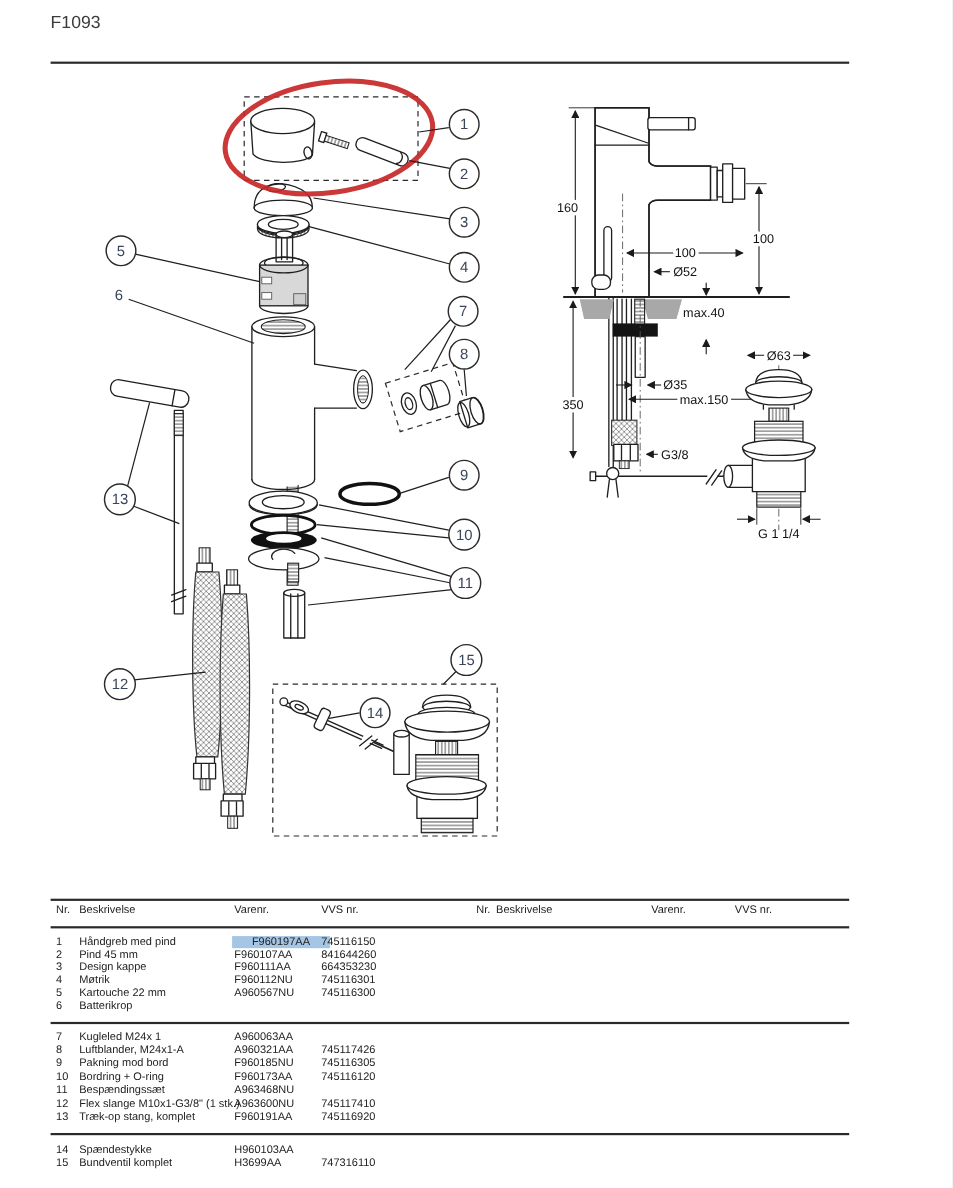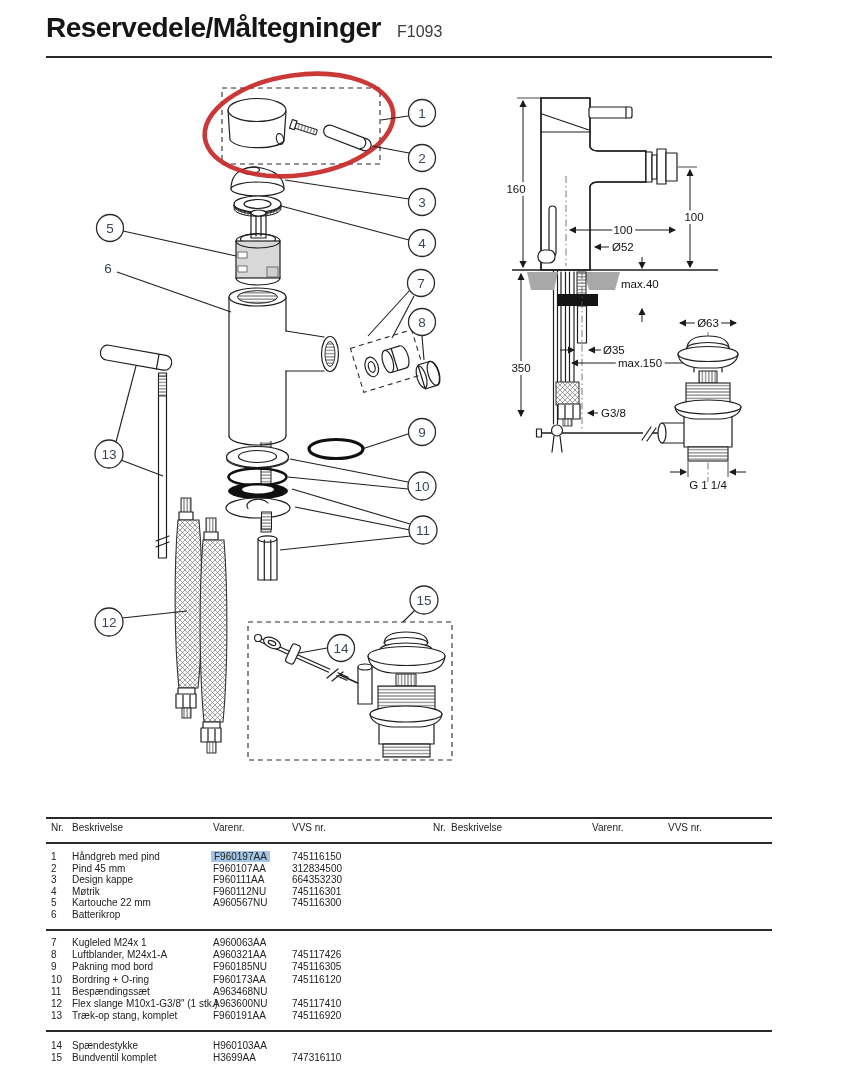--- a/index.html
+++ b/index.html
@@ -10,42 +10,41 @@
   #hdr .t{font-size:28px;font-weight:bold;letter-spacing:-0.5px;color:#161616;}
   #hdr .m{font-size:16px;color:#3c3c3c;}
   .rule{position:absolute;left:46px;width:726px;height:2px;background:#2a2a2a;}
   .rule.thin{height:1.6px;}
   
   .thead,.trow{position:absolute;left:46px;width:726px;height:12px;font-size:10px;line-height:11px;color:#222;}
   .thead{color:#222;}
   .c{position:absolute;white-space:nowrap;}
   .c.n{left:5px;}  .c.d{left:26px;} .c.v{left:167px;} .c.w{left:246px;}
   .c.n2{left:387px;}.c.d2{left:405px;}.c.v2{left:546px;}.c.w2{left:622px;}
-  .hl{padding:0 3px;margin-left:-2px;}
+  .hl{padding:0 18px;margin-left:-2px;}
   
   svg{position:absolute;left:0;top:0;}
   .ln{fill:none;stroke:#1f1f1f;stroke-width:1.2;stroke-linecap:round;stroke-linejoin:round;}
   .fw{fill:#fff;}
   .dim{fill:none;stroke:#1a1a1a;stroke-width:1;}
   .ext{fill:none;stroke:#1a1a1a;stroke-width:0.8;}
   .dt{font:11.5px "Liberation Sans",sans-serif;fill:#111;}
   .halo{paint-order:stroke;stroke:#fff;stroke-width:6px;stroke-linejoin:round;}
   .cl-c{fill:#fff;stroke:#2a2a2a;stroke-width:1.3;}
   .cl-t{font:13.5px "Liberation Sans",sans-serif;fill:#39465a;text-anchor:middle;}
   .dash{fill:none;stroke:#2a2a2a;stroke-width:1.1;stroke-dasharray:5 4;}
   .cline{fill:none;stroke:#555;stroke-width:0.8;stroke-dasharray:7 3 1.5 3;}
   .lead{fill:none;stroke:#1f1f1f;stroke-width:1.1;}
 </style>
 </head>
 <body>
 
 <div id="page">
 
   <div id="hdr">
-    <span class="t">Reservedele/Måltegninger</span>
     <span class="m">F1093</span>
   </div>
   <div class="rule" style="top:56px"></div>
 
   <svg width="866" height="1080" viewBox="0 0 866 1080">
     <defs>
       <marker id="ar" viewBox="0 0 10 10" refX="8.5" refY="5" markerWidth="7.5" markerHeight="7.5" orient="auto-start-reverse">
         <path d="M0 0L10 5L0 10z" fill="#1a1a1a"></path>
       </marker>
       <pattern id="thr" width="4" height="3.2" patternUnits="userSpaceOnUse">
@@ -423,21 +422,21 @@
     <div class="trow" style="top:851px">
       <span class="c n">1</span>
       <span class="c d">Håndgreb med pind</span>
       <span class="c v"><span class="hl" style="background-color: rgb(164, 197, 228);">F960197AA</span></span>
       <span class="c w">745116150</span>
     </div>
     <div class="trow" style="top:863px">
       <span class="c n">2</span>
       <span class="c d">Pind 45 mm</span>
       <span class="c v">F960107AA</span>
-      <span class="c w">312834500</span>
+      <span class="c w">841644260</span>
     </div>
     <div class="trow" style="top:874px">
       <span class="c n">3</span>
       <span class="c d">Design kappe</span>
       <span class="c v">F960111AA</span>
       <span class="c w">664353230</span>
     </div>
     <div class="trow" style="top:886px">
       <span class="c n">4</span>
       <span class="c d">Møtrik</span>

